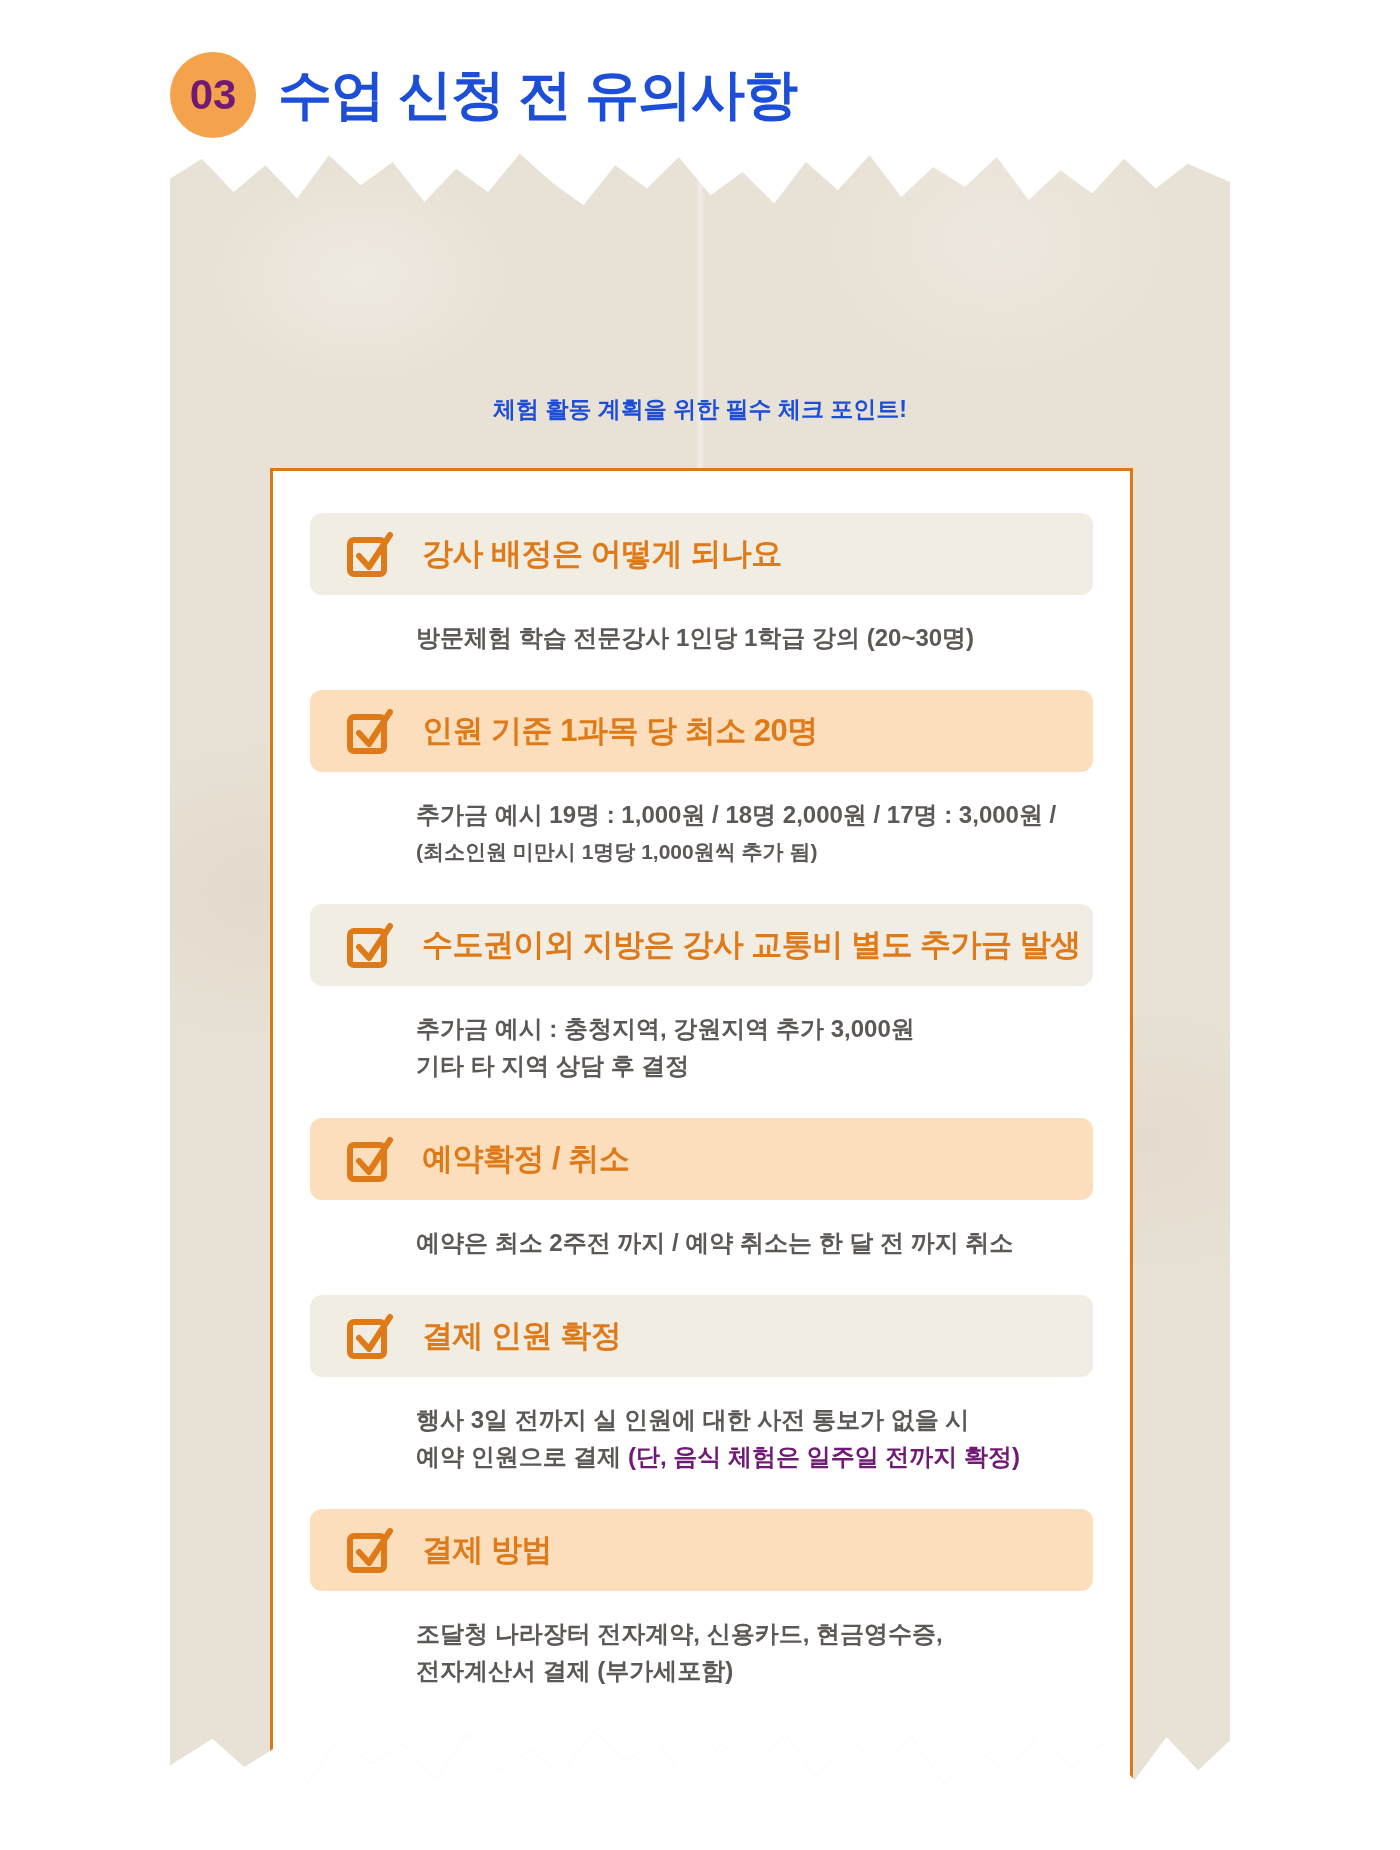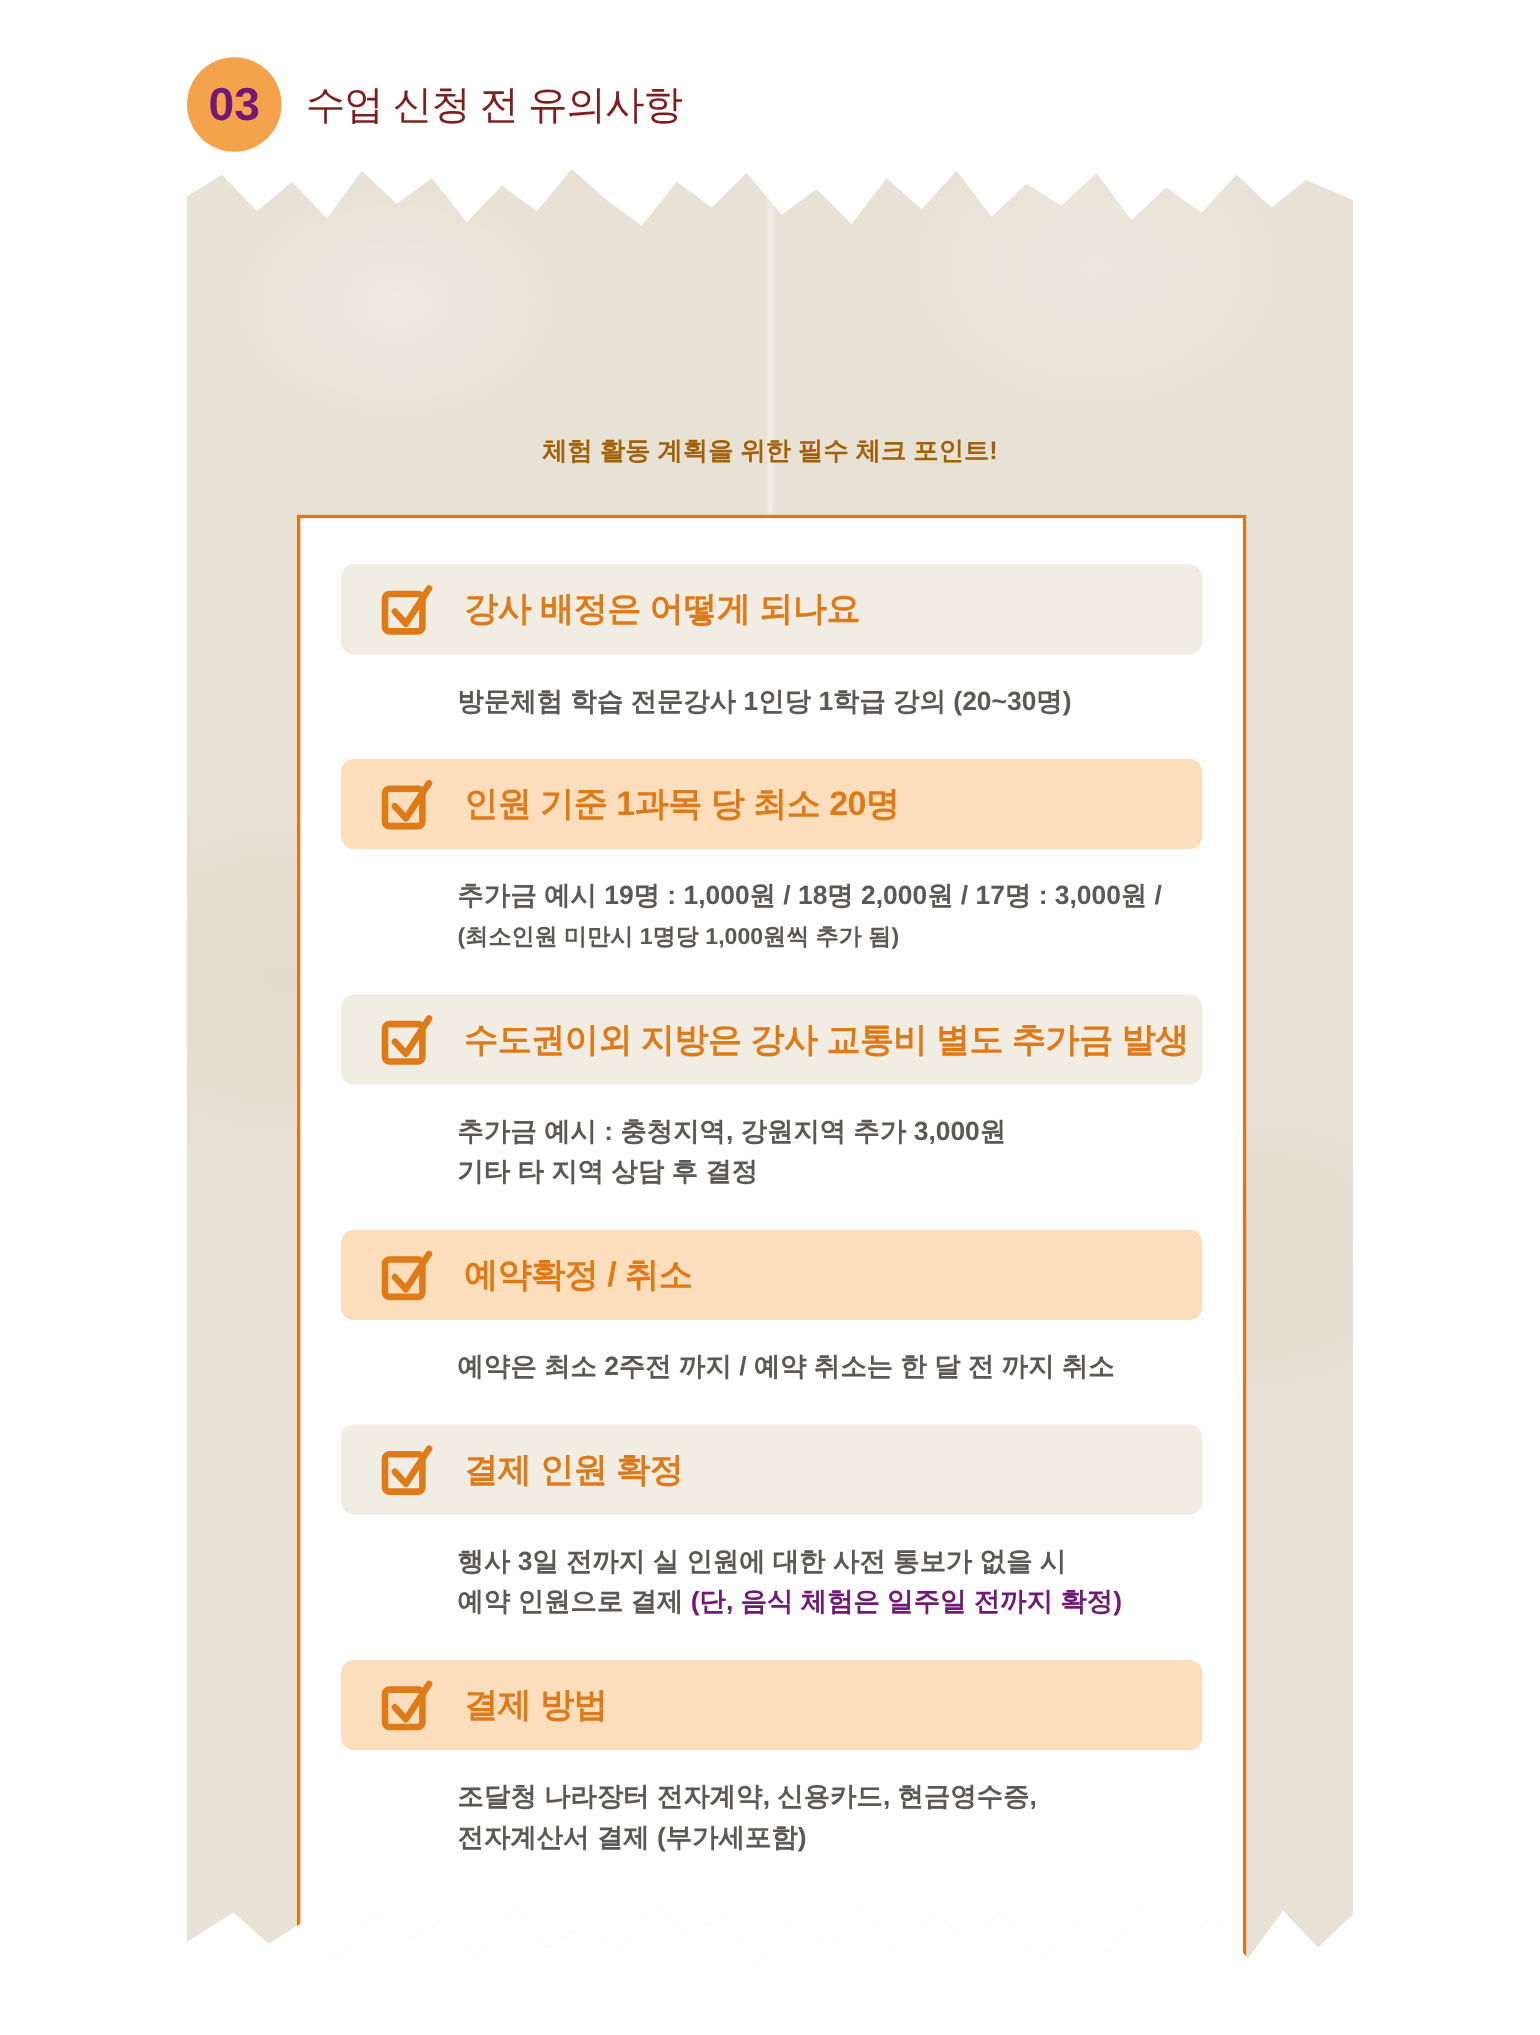--- a/index.html
+++ b/index.html
@@ -17,21 +17,21 @@
     position:absolute; left:170px; top:52px;
     display:flex; align-items:center; gap:22px;
   }
   .num-badge {
     width:86px; height:86px; border-radius:50%;
     background:#F5A24D;
     display:flex; align-items:center; justify-content:center;
     color:#701a75; font-size:42px; font-weight:800;
   }
   .page-title {
-    font-size:36px; font-weight:400; color:#7f1d1d; letter-spacing:-1px;
+    font-size:54px; font-weight:700; color:#1d4ed8; letter-spacing:-1px;
   }
 
   
   .paper {
     position:absolute; left:170px; top:142px;
     width:1060px; height:1665px;
     background:#E8E1D5;
     clip-path:polygon(
       0% 2.2%,3% 1.0%,6% 3.0%,9% 1.4%,12% 3.4%,15% 0.8%,18% 2.6%,21% 1.2%,
       24% 3.6%,27% 1.6%,30% 3.0%,33% 0.7%,36% 2.4%,39% 3.8%,42% 1.4%,45% 2.8%,
@@ -63,21 +63,21 @@
     width:274px; height:96px;
     border:4px solid #DF7A19; border-radius:50%;
     display:flex; align-items:center; justify-content:center;
   }
   .check-oval span {
     color:#DF7A19; font-size:36px; font-weight:800; letter-spacing:1px;
     font-family:"Liberation Serif", serif; font-style:italic;
   }
   .paper-subtitle {
     position:absolute; left:0; top:252px; width:100%;
-    text-align:center; font-size:23px; font-weight:700; color:#a16207;
+    text-align:center; font-size:23px; font-weight:700; color:#1d4ed8;
   }
 
   
   .card {
     position:absolute; left:100px; top:326px;
     width:863px; height:1536px;
     background:#ffffff;
     border:3px solid #DD7717;
     padding:42px 37px 0 37px;
     overflow:hidden;

